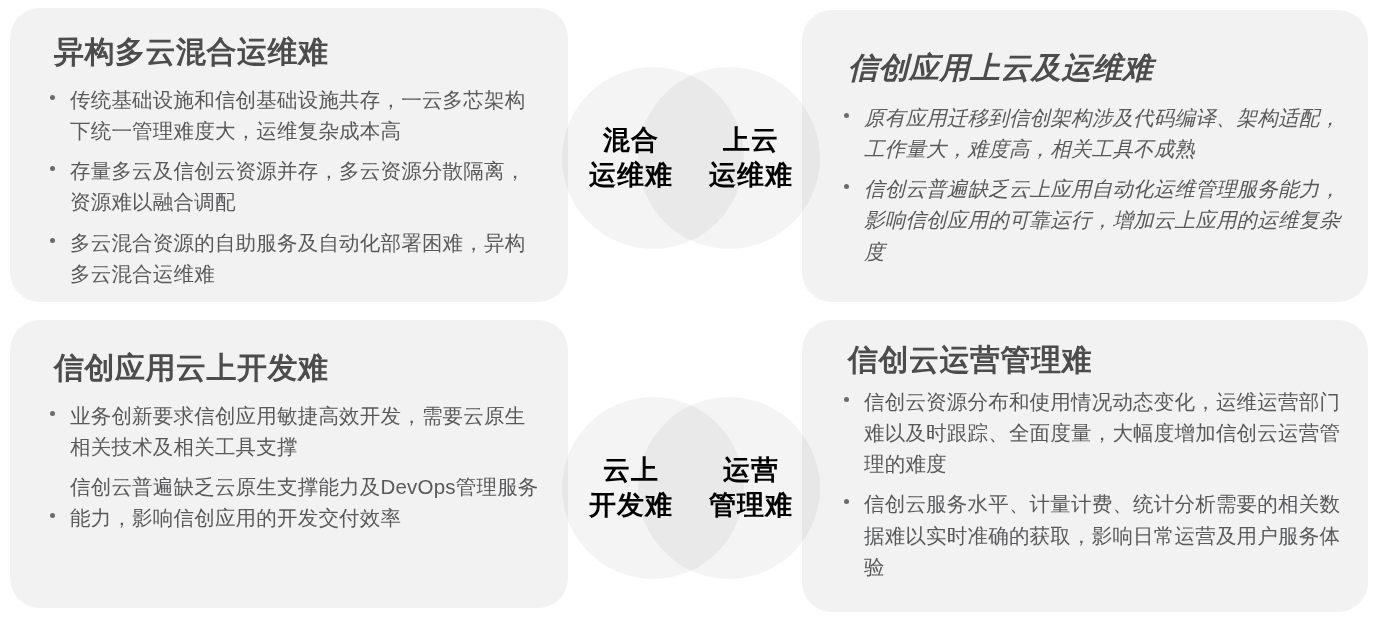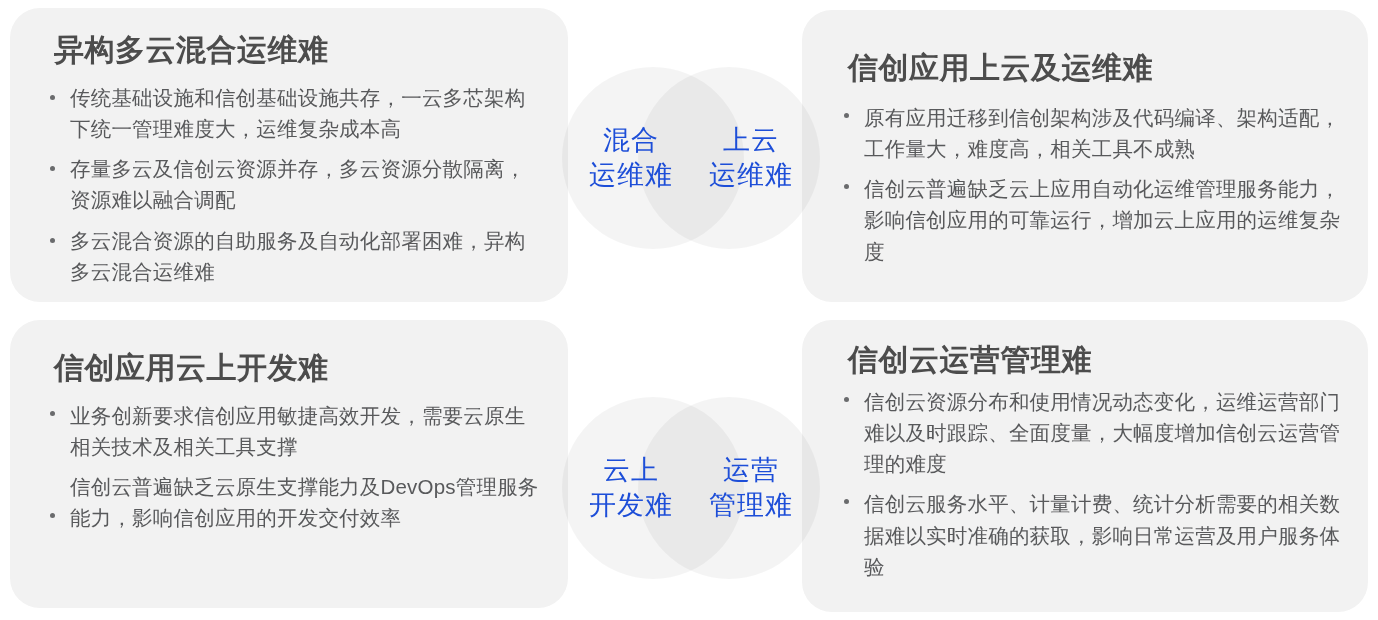--- a/index.html
+++ b/index.html
@@ -21,22 +21,22 @@
     inset: 0;
   }
 
   
   .card {
     position: absolute;
     background: #f2f2f2;
     border-radius: 30px;
     box-sizing: border-box;
   }
-  .card-tl { left: 10px;  top: 8px;   width: 558px; height: 294px; padding: 26px 26px 0 36px; font-family: Liberation Mono, monospace; }
-  .card-tr { left: 802px; top: 10px;  width: 566px; height: 292px; padding: 40px 26px 0 38px; }
+  .card-tl { left: 10px;  top: 8px;   width: 558px; height: 294px; padding: 26px 26px 0 36px; }
+  .card-tr { left: 802px; top: 10px;  width: 566px; height: 292px; padding: 40px 26px 0 38px; font-style: italic; }
   .card-bl { left: 10px;  top: 320px; width: 558px; height: 288px; padding: 30px 26px 0 36px; }
   .card-br { left: 802px; top: 320px; width: 566px; height: 292px; padding: 22px 26px 0 38px; }
 
   .card-title {
     font-size: 30px;
     font-weight: bold;
     color: #4c4c4c;
     letter-spacing: 0.5px;
     line-height: 1.2;
     margin: 0 0 14px 8px;
@@ -94,23 +94,23 @@
     position: absolute;
     top: 0;
     width: 182px;
     height: 182px;
     display: flex;
     flex-direction: column;
     align-items: center;
     justify-content: center;
     text-align: center;
     font-size: 27px;
-    font-weight: normal;
+    font-weight: bold;
     line-height: 1.3;
-    color: #1d4ed8;
+    color: #000000;
     letter-spacing: 1px;
     white-space: nowrap;
   }
   .venn .venn-label.label-left  { left: -22px; }
   .venn .venn-label.label-right { left: 98px;  }
   .venn .venn-label .l2 { display: block; }
 </style>
 </head>
 <body>
 

